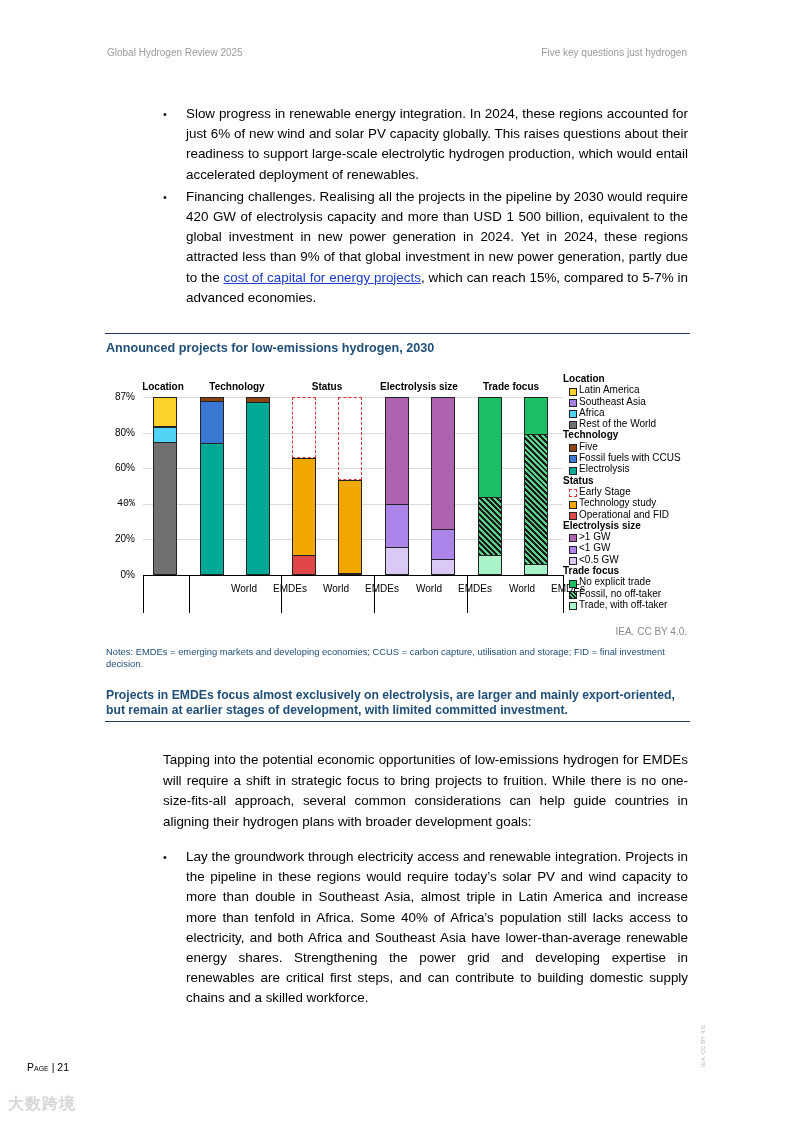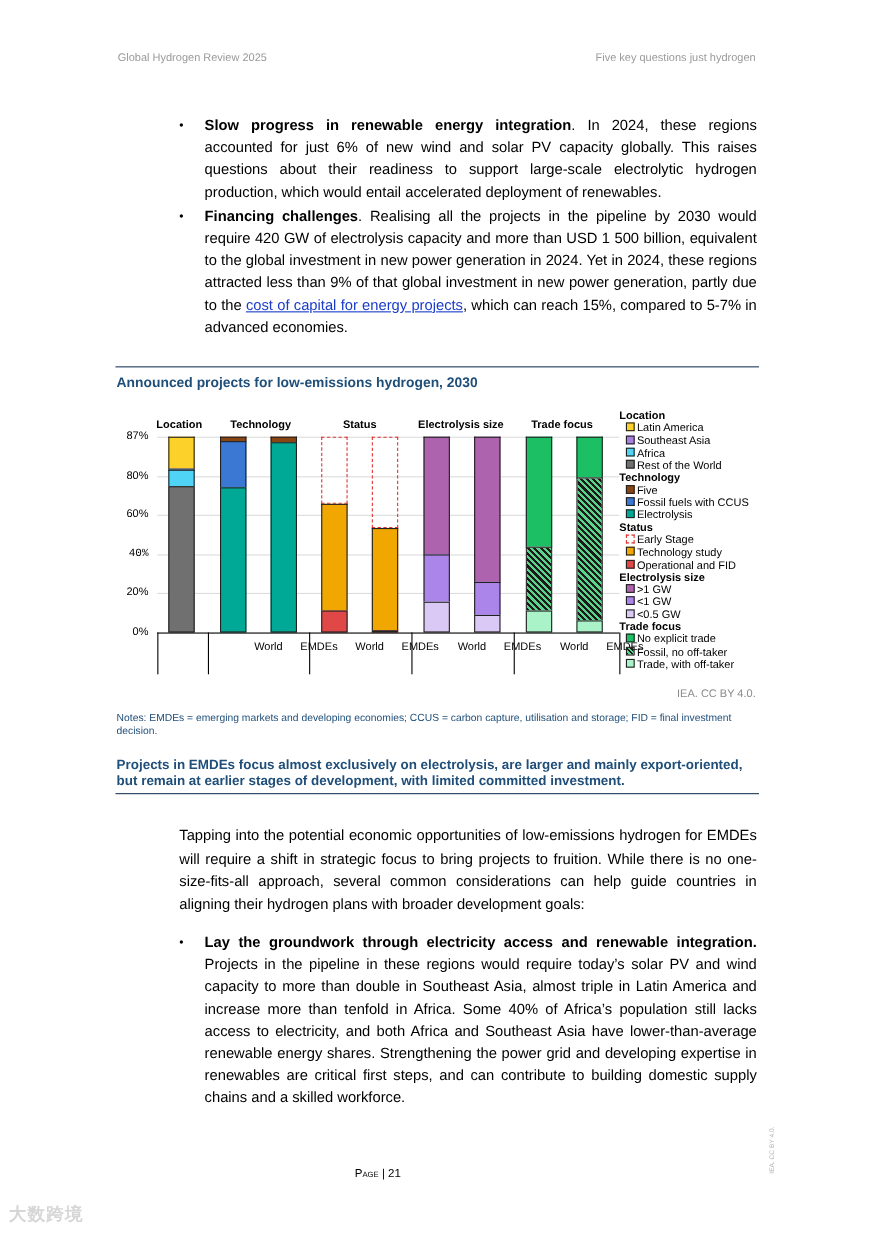--- a/index.html
+++ b/index.html
@@ -4,53 +4,53 @@
 <style>
   html, body { margin: 0; padding: 0; background: #fff; }
   body { width: 793px; height: 1121px; position: relative; overflow: hidden; font-family: "Liberation Sans", sans-serif; color: #000; }
   .running-header { position: absolute; top: 47px; font-size: 10px; color: #9a9a9a; }
   .rh-left { left: 107px; }
   .rh-right { right: 106px; }
 
   .bullets { position: absolute; left: 163px; width: 525px; margin: 0; padding: 0; list-style: none; }
   .bullet { position: relative; padding-left: 23px; font-size: 13.4px; line-height: 20.2px; text-align: justify; margin-bottom: 2px; }
   .bullet::before { content: "\2022"; position: absolute; left: 0; top: 0; font-size: 11px; }
-  .bullet b { font-weight: bold; }
+  .bullet b { font-weight: normal; }
   .link { color: #1a3cc8; text-decoration: underline; }
 
   .fig-rule { position: absolute; left: 105px; width: 585px; height: 0; border-top: 1.2px solid #1f3a5a; }
   .fig-title { position: absolute; left: 106px; top: 341px; font-size: 12.6px; font-weight: bold; color: #1f4e79; }
 
   .chart { position: absolute; left: 105px; top: 370px; width: 590px; height: 250px; }
   .ytick { position: absolute; left: 0; width: 30px; text-align: right; font-size: 10px; color: #000; }
   .gridline { position: absolute; left: 140px; width: 418px; height: 0; border-top: 1px solid #dcdcdc; }
   .group-label { position: absolute; top: 11px; font-size: 10px; font-weight: bold; text-align: center; }
   .bar { position: absolute; width: 24px; display: flex; flex-direction: column-reverse; }
   .seg { width: 100%; box-sizing: border-box; border: 1px solid #222; border-bottom-width: 0; }
   .seg:first-child { border-bottom-width: 1px; }
   .seg.dashed { border: 1.3px dashed #e03535; background: transparent; }
   .seg.hatch { background-image: repeating-linear-gradient(45deg, #1a1a1a 0 2px, #5cd38a 2px 4px); }
   .xaxis-line { position: absolute; left: 38px; width: 420px; top: 205px; border-top: 1px solid #000; }
   .xdiv { position: absolute; top: 205px; height: 38px; border-left: 1px solid #000; }
   .xlabel { position: absolute; top: 213px; font-size: 10px; width: 46px; text-align: center; padding-left: 32px; }
 
   .legend { position: absolute; left: 458px; top: 3px; width: 140px; font-size: 10px; line-height: 11.3px; }
   .lg-head { font-weight: bold; }
-  .lg-item { padding-left: 6px; display: flex; align-items: flex-start; }
+  .lg-item { padding-left: 6px; display: flex; align-items: flex-end; }
   .swatch { display: inline-block; width: 6px; height: 6px; border: 1px solid #222; margin-right: 2px; flex-shrink: 0; }
   .swatch.dashed { border: 1px dashed #e03535; background: #fff; }
   .swatch.hatch { background-image: repeating-linear-gradient(45deg, #1a1a1a 0 1.5px, #5cd38a 1.5px 3px); }
 
   .source { position: absolute; right: 106px; top: 626px; font-size: 10px; color: #8a8a8a; }
   .notes { position: absolute; left: 106px; top: 646px; width: 585px; font-size: 9.4px; line-height: 12px; color: #1f4e79; }
   .takeaway { position: absolute; left: 106px; top: 688px; width: 585px; font-size: 12.2px; line-height: 15px; font-weight: bold; color: #1f4e79; }
 
   .body-para { position: absolute; left: 163px; top: 750px; width: 525px; font-size: 13.4px; line-height: 20.6px; text-align: justify; }
 
-  .footer-page { position: absolute; top: 1061px; left: 0; width: 687px; text-align: center; font-size: 10.5px; }
+  .footer-page { position: absolute; top: 1061px; left: 0; width: 687px; text-align: left; font-size: 10.5px; padding-left: 27px; }
   .footer-page .sc { font-variant: small-caps; }
   .side-credit { position: absolute; left: 700px; top: 1067px; transform: rotate(-90deg); transform-origin: left top; font-size: 6px; color: #b5b5b5; white-space: nowrap; }
   .watermark { position: absolute; left: 8px; top: 1094px; font-size: 16px; color: #d6d6d6; font-weight: bold; letter-spacing: 1px; }
 </style>
 </head>
 <body>
 
 <div class="running-header rh-left">Global Hydrogen Review 2025</div>
 <div class="running-header rh-right">Five key questions just hydrogen</div>
 

